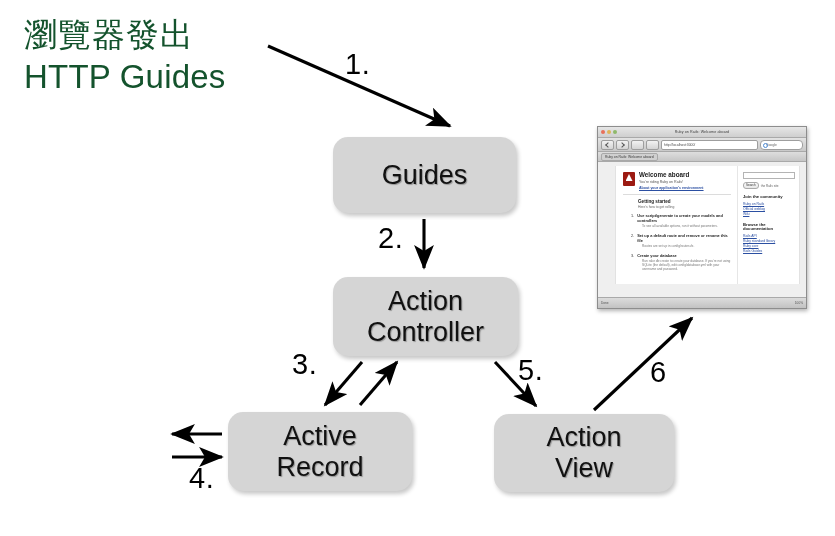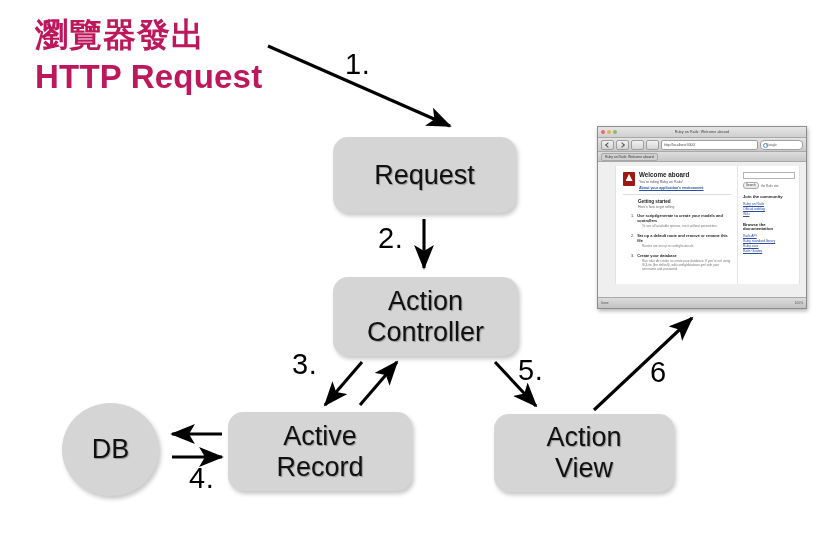--- a/index.html
+++ b/index.html
@@ -32,24 +32,23 @@
   }
 
   
   .heading {
     position: absolute;
     left: 24px;
     top: 14px;
     width: 290px;
     line-height: 1.28;
     font-size: 33px;
-    font-weight: 700;
+    font-weight: 400;
     letter-spacing: 0px;
-    color: #be185d;
-    margin-left: 11px;
+    color: #14532d;
   }
   .heading .cjk {
     display: block;
     font-family: "DejaVu Sans", sans-serif;
     font-size: 33px;
     letter-spacing: 1px;
   }
   .heading .latin {
     display: block;
     font-family: "Liberation Sans", sans-serif;
@@ -383,45 +382,42 @@
     <line x1="222" y1="434" x2="172" y2="434" stroke="#000" stroke-width="3.1" marker-end="url(#ah)"></line>
     <line x1="172" y1="457" x2="222" y2="457" stroke="#000" stroke-width="3.1" marker-end="url(#ah)"></line>
 
     <line x1="495" y1="362" x2="536" y2="406" stroke="#000" stroke-width="3.1" marker-end="url(#ah)"></line>
 
     <line x1="594" y1="410" x2="692" y2="318" stroke="#000" stroke-width="3.1" marker-end="url(#ah)"></line>
   </svg>
 
   <div class="heading">
     <span class="cjk">瀏覽器發出</span>
-    <span class="latin">HTTP Request</span>
+    <span class="latin">HTTP Guides</span>
   </div>
 
   <div class="node" id="node-routing">
-    <span class="label">Request</span>
+    <span class="label">Guides</span>
   </div>
 
   <div class="node" id="node-controller">
     <span class="label">Action
 Controller</span>
   </div>
 
   <div class="node" id="node-active">
     <span class="label">Active
 Record</span>
   </div>
 
   <div class="node" id="node-view">
     <span class="label">Action
 View</span>
   </div>
 
-  <div class="node circle" id="node-db">
-    <span class="label">DB</span>
-  </div>
 
   <div class="step" id="step-1">1.</div>
   <div class="step" id="step-2">2.</div>
   <div class="step" id="step-3">3.</div>
   <div class="step" id="step-4">4.</div>
   <div class="step" id="step-5">5.</div>
   <div class="step" id="step-6">6</div>
 
   <div id="browser">
 

